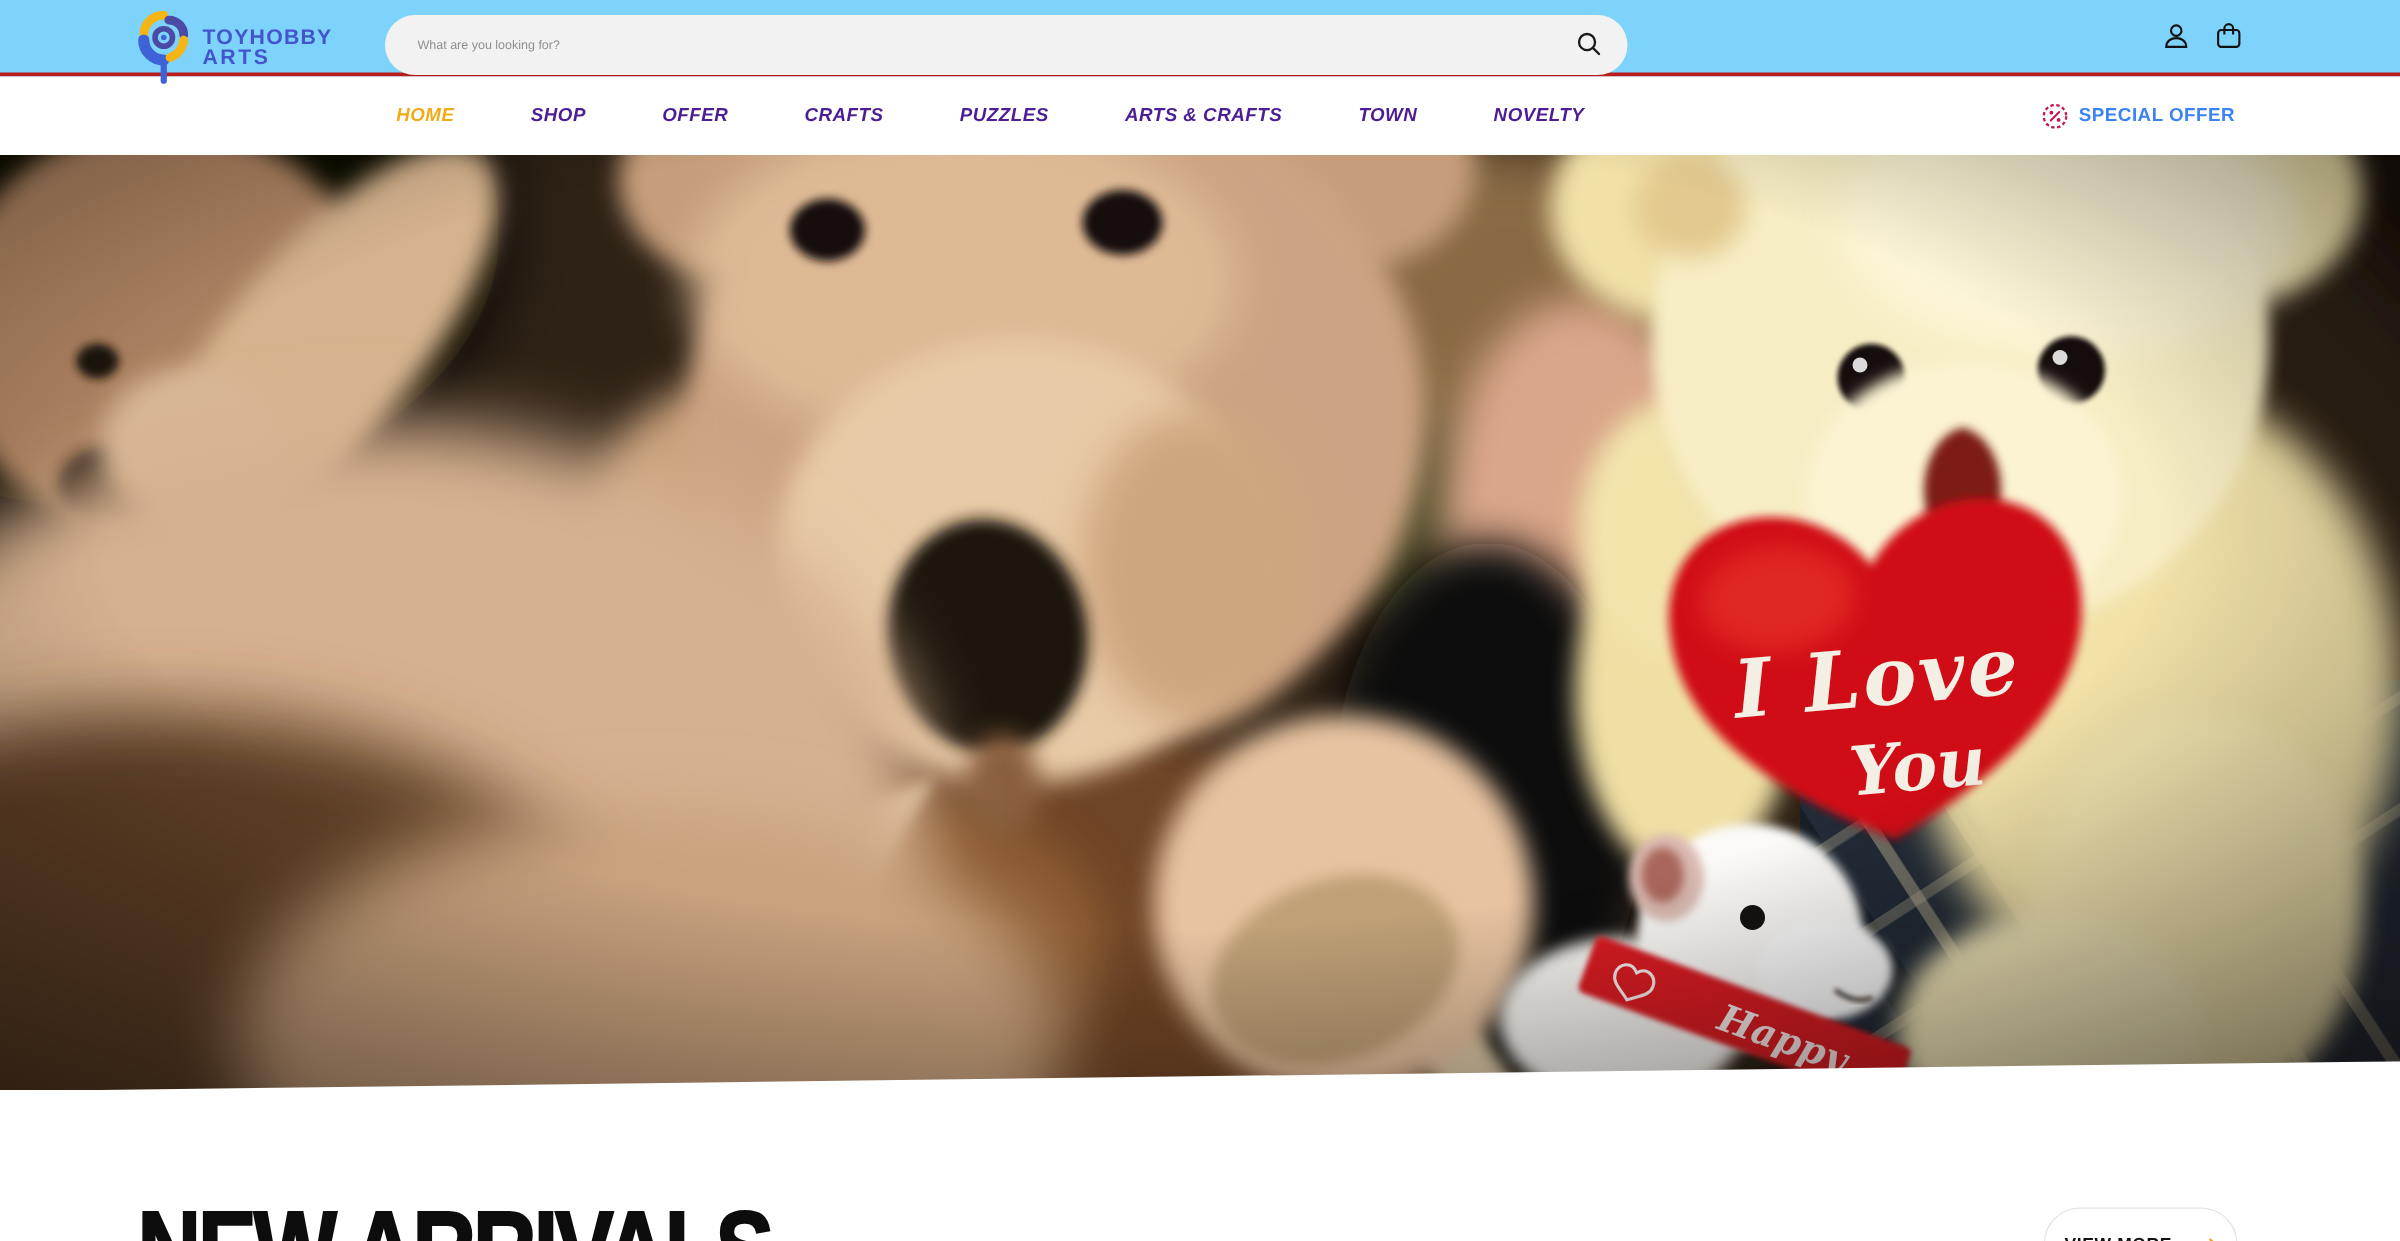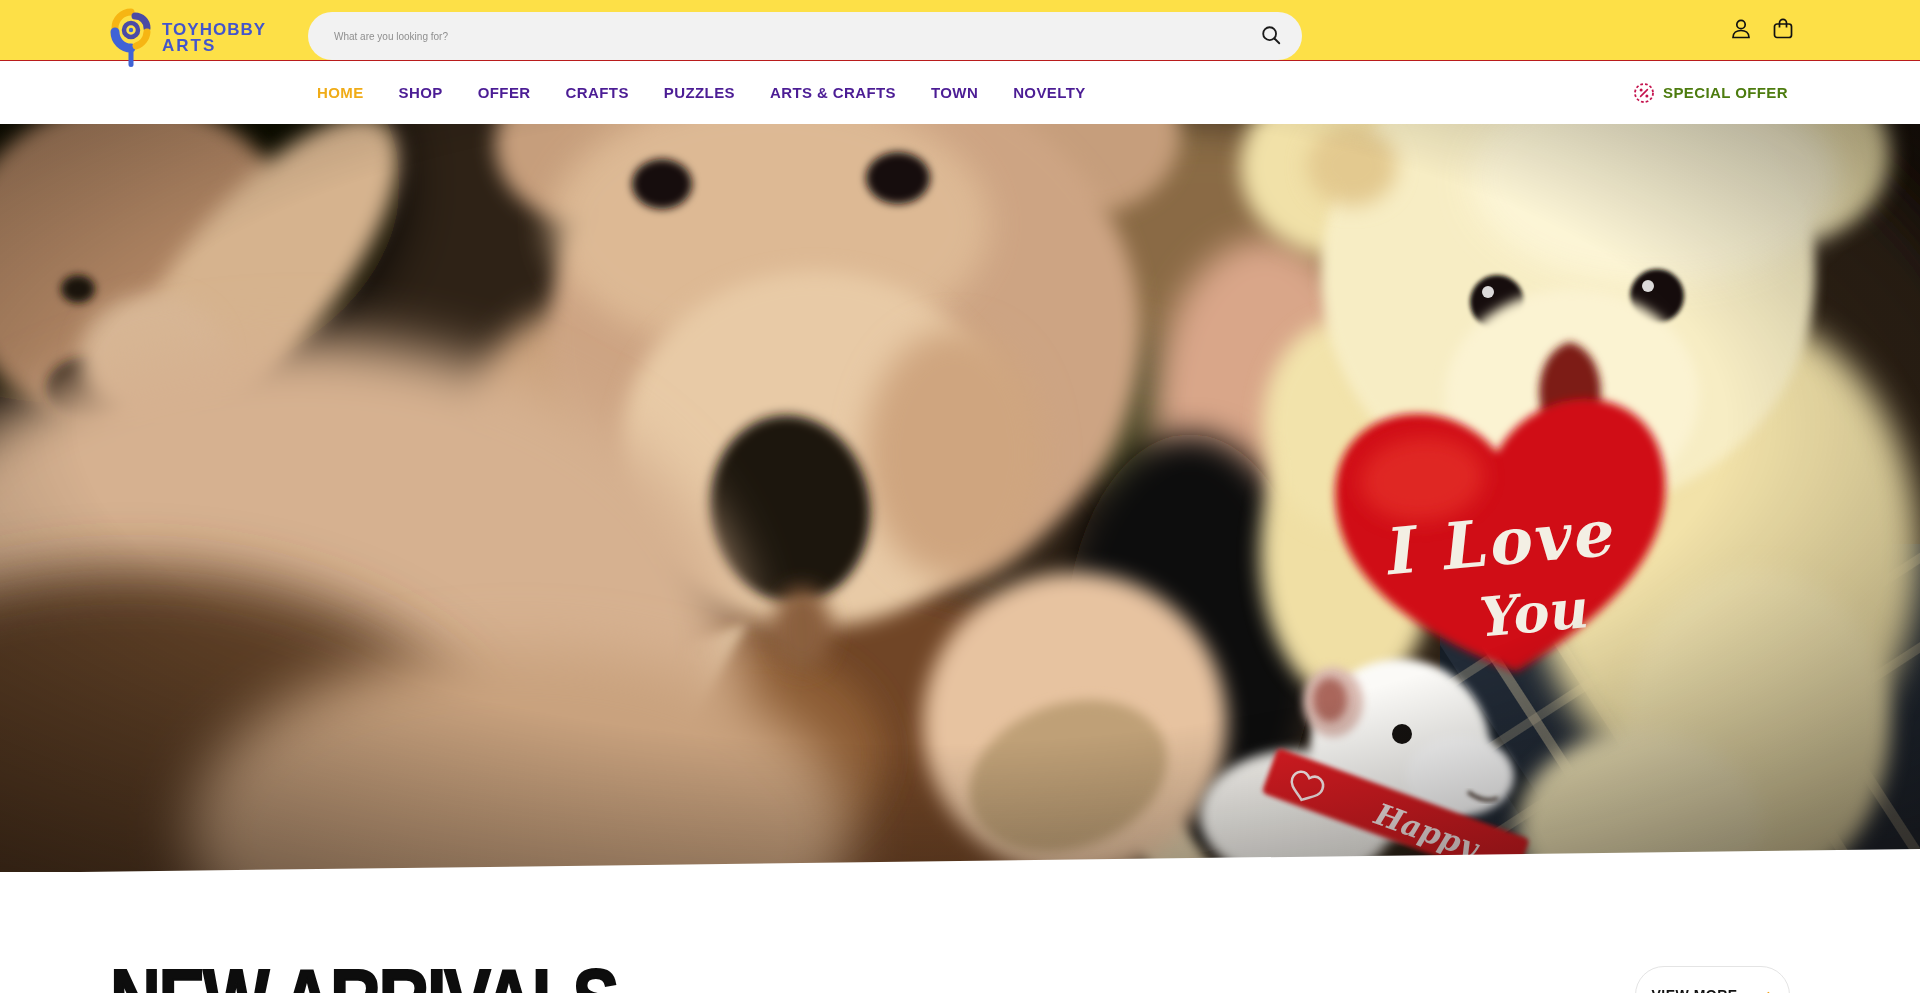--- a/index.html
+++ b/index.html
@@ -1,43 +1,43 @@
 <!DOCTYPE html>
 <html><head>
 <meta charset="utf-8">
 <style>
   * { margin:0; padding:0; box-sizing:border-box; }
   html,body { width:1920px; height:993px; overflow:hidden; background:#fff;
               font-family:"Liberation Sans", sans-serif; }
 
   
-  .topbar { position:relative; height:61px; background:#fde047; border-bottom:1px solid #b91c1c; z-index:30; }
+  .topbar { position:relative; height:61px; background:#7dd3fc; border-bottom:3px solid #b91c1c; z-index:30; }
   .logo { position:absolute; left:108px; top:8px; display:flex; align-items:flex-start; gap:8px; }
   .logo-text { margin-top:14px; line-height:0.95; font-weight:bold; color:#4355cc;
                font-size:17px; letter-spacing:1px; }
   .logo-text .l2 { display:block; letter-spacing:2px; }
   .searchbar { position:absolute; left:308px; top:12px; width:994px; height:48px;
                background:#f2f2f2; border-radius:24px; display:flex; align-items:center; }
   .searchbar input { flex:1; border:none; outline:none; background:transparent;
                      padding:0 20px 0 26px; font-size:10px; color:#444;
                      font-family:"Liberation Sans", sans-serif; }
   .searchbar input::placeholder { color:#8f8f8f; }
   .search-btn { background:none; border:none; cursor:pointer; padding:0 20px 0 4px; display:flex; align-items:center; }
   .top-icons { position:absolute; right:124px; top:0; height:61px; display:flex; align-items:center; gap:16px; }
   .icon-btn { background:none; border:none; cursor:pointer; display:flex; align-items:center; }
 
   
   .navbar { position:relative; height:63px; background:#fff; display:flex; align-items:center; z-index:25; }
-  .nav-links { display:flex; align-items:flex-start; gap:35px; padding-left:317px; }
+  .nav-links { display:flex; align-items:flex-start; gap:61px; padding-left:317px;font-style:italic; }
   .nav-links a { text-decoration:none; color:#4c1d95; font-size:15px; font-weight:bold;
                  letter-spacing:.4px; white-space:nowrap; }
   .nav-links a.active { color:#f0ac18; }
   .special-offer { position:absolute; right:132px; top:0; height:63px; display:flex;
                    align-items:center; gap:8px; text-decoration:none; }
-  .special-offer span { color:#4d7c0f; font-size:15px; font-weight:bold; letter-spacing:.4px; }
+  .special-offer span { color:#3b82f6; font-size:15px; font-weight:bold; letter-spacing:.4px; }
 
   
   .hero { position:relative; height:748px; background:#1a120b; overflow:hidden; }
   .hero svg.scene { position:absolute; inset:0; display:block; }
   .wedge { position:absolute; left:0; bottom:-1px; width:100%; height:24px; z-index:5; display:block; }
 
   
   .arrivals { position:relative; height:121px; background:#fff; }
   .arrivals h1 { position:absolute; left:110px; top:84px; font-size:88px; line-height:1;
                  color:#0d0d0d; font-weight:bold; letter-spacing:-3px;

